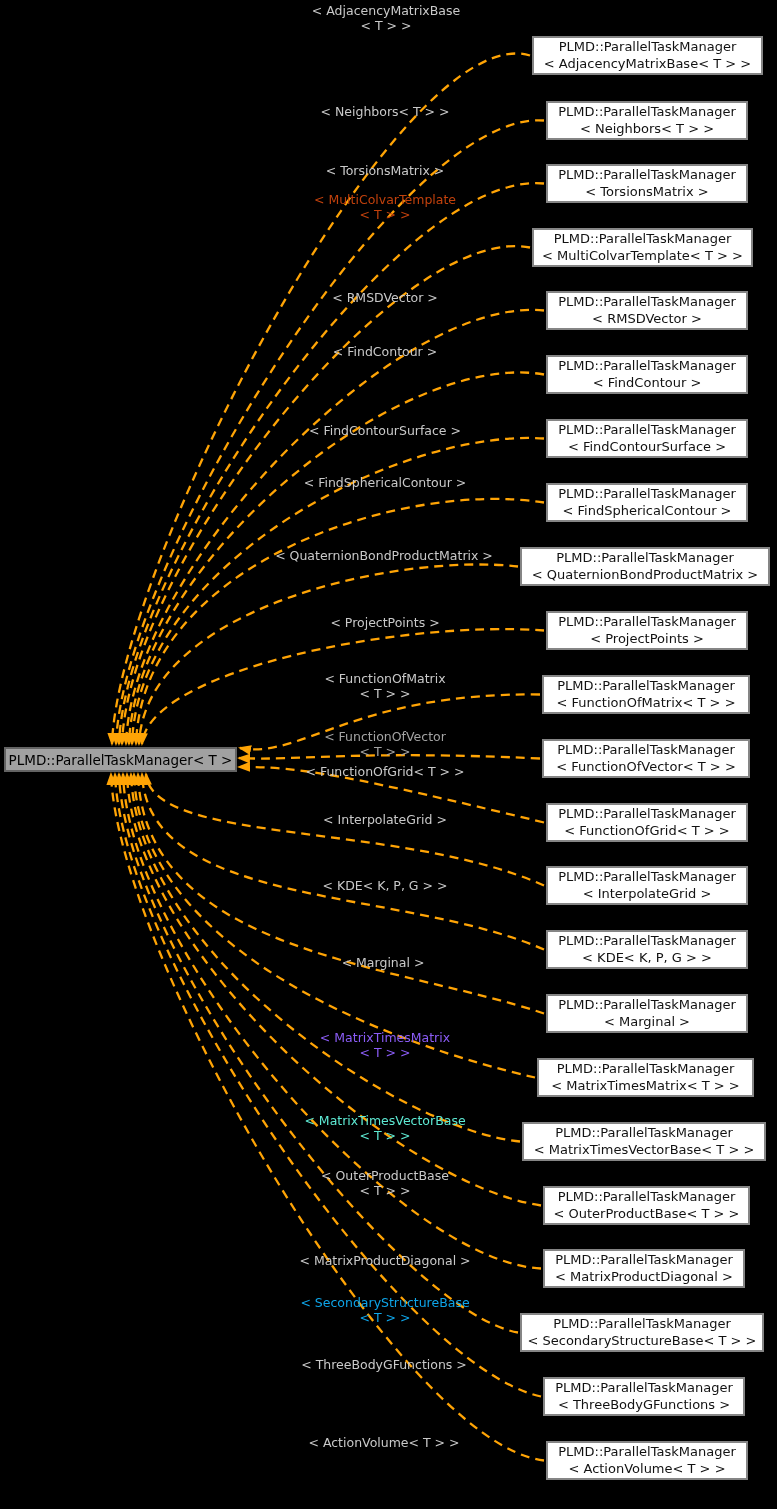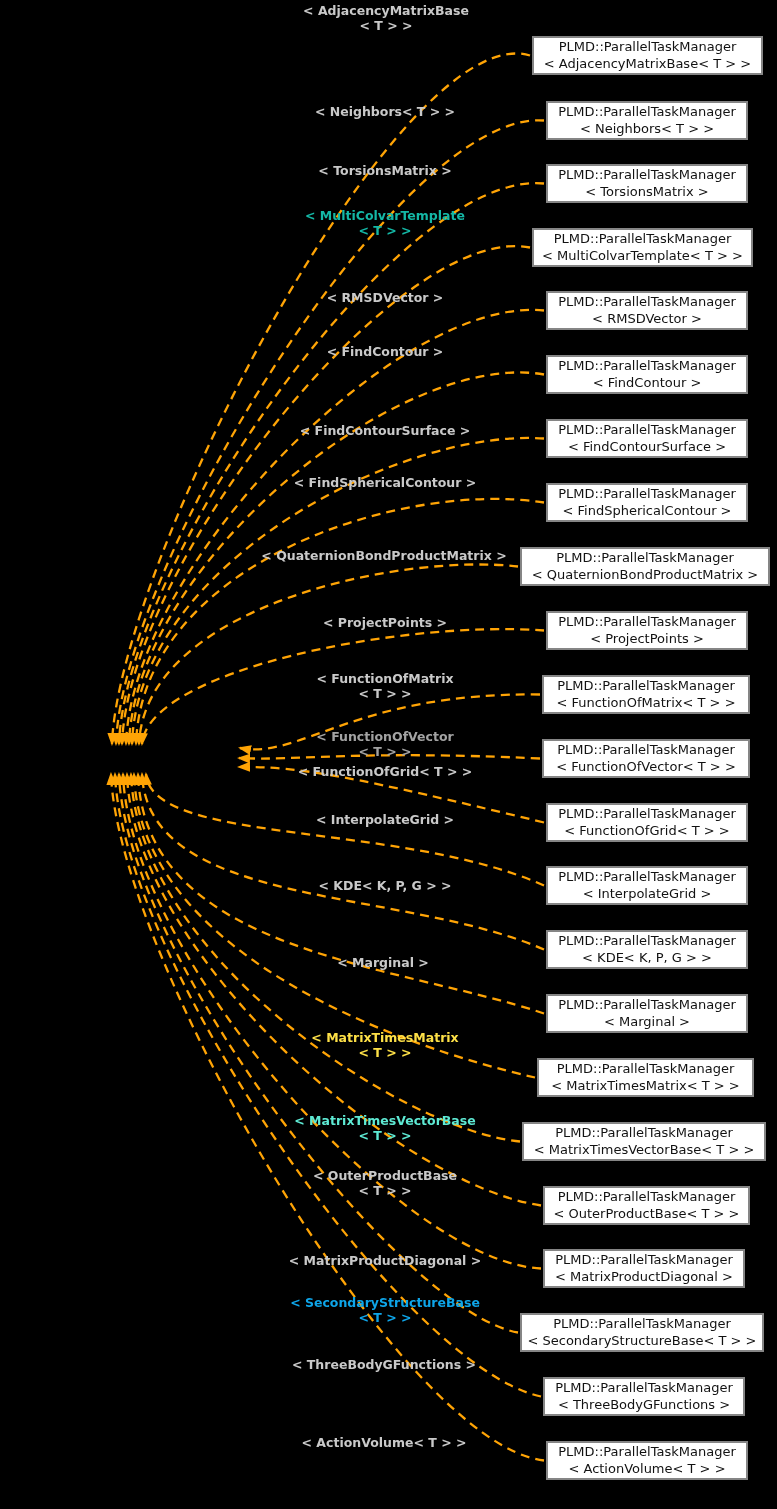--- a/index.html
+++ b/index.html
@@ -22,21 +22,21 @@
   }
   .root-node{
     position:absolute;box-sizing:border-box;
     background:#a1a1a1;border:2px solid #636363;
     color:#000;font-size:13.5px;
     display:flex;align-items:center;justify-content:center;
     text-align:center;white-space:nowrap;
   }
   .edge-label{
     position:absolute;transform:translate(-50%,-50%);
-    color:#c9c9c9;font-size:12.5px;font-weight:700;line-height:15px;
+    color:#c9c9c9;font-size:12.5px;font-weight:400;line-height:15px;
     text-align:center;white-space:nowrap;pointer-events:none;
   }
 </style>
 </head>
 <body>
 
 <div class="stage" id="stage" style="width: 777px; height: 1509px; background: rgb(0, 0, 0);">
   <svg id="edge-layer" width="777" height="1509" viewBox="0 0 777 1509">
     <defs>
       <marker id="arrowhead" markerUnits="userSpaceOnUse" markerWidth="13" markerHeight="11" refX="11" refY="5" orient="auto" viewBox="0 0 13 10">
@@ -63,20 +63,21 @@
         <path d="M535,1077.5 C400,1047 140,954 134,774" class="edge-path" stroke="#ffa405" marker-end="url(#arrowhead)"></path>
         <path d="M520,1141.5 C400,1130 137,954 131,774" class="edge-path" stroke="#ffa405" marker-end="url(#arrowhead)"></path>
         <path d="M541,1205.5 C400,1185 133,954 127,774" class="edge-path" stroke="#ffa405" marker-end="url(#arrowhead)"></path>
         <path d="M541,1268.5 C400,1262 129,954 123,774" class="edge-path" stroke="#ffa405" marker-end="url(#arrowhead)"></path>
         <path d="M518,1332.5 C400,1312 125,954 119,774" class="edge-path" stroke="#ffa405" marker-end="url(#arrowhead)"></path>
         <path d="M541,1396.5 C399,1366 121,954 115,774" class="edge-path" stroke="#ffa405" marker-end="url(#arrowhead)"></path>
         <path d="M544,1460.5 C399,1444 117,954 111,774" class="edge-path" stroke="#ffa405" marker-end="url(#arrowhead)"></path>
       </g>
   </svg>
 
+  <div class="root-node" id="root-node" style="left: 4px; top: 747px; width: 233px; height: 25px; background: rgb(161, 161, 161); border-color: rgb(99, 99, 99);">PLMD::ParallelTaskManager&lt; T &gt;</div>
 
   <div id="nodes">
       <div class="node" style="left: 532px; top: 36px; width: 231px; height: 39px; background: rgb(255, 255, 255); border-color: rgb(133, 133, 133); color: rgb(18, 18, 18);">
         <div>PLMD::ParallelTaskManager</div>
         <div>&lt; AdjacencyMatrixBase&lt; T &gt; &gt;</div>
       </div>
       <div class="node" style="left: 546px; top: 101px; width: 202px; height: 39px; background: rgb(255, 255, 255); border-color: rgb(133, 133, 133); color: rgb(18, 18, 18);">
         <div>PLMD::ParallelTaskManager</div>
         <div>&lt; Neighbors&lt; T &gt; &gt;</div>
       </div>
@@ -169,21 +170,21 @@
       <div class="edge-label" style="left: 386px; top: 18px; color: rgb(201, 201, 201);">
         <div>&lt; AdjacencyMatrixBase</div>
         <div>&lt; T &gt; &gt;</div>
       </div>
       <div class="edge-label" style="left: 385px; top: 111px; color: rgb(201, 201, 201);">
         <div>&lt; Neighbors&lt; T &gt; &gt;</div>
       </div>
       <div class="edge-label" style="left: 385px; top: 170px; color: rgb(201, 201, 201);">
         <div>&lt; TorsionsMatrix &gt;</div>
       </div>
-      <div class="edge-label" style="left: 385px; top: 223px; color: #14b8a6;">
+      <div class="edge-label" style="left: 385px; top: 207px; color: #c2410c;">
         <div>&lt; MultiColvarTemplate</div>
         <div>&lt; T &gt; &gt;</div>
       </div>
       <div class="edge-label" style="left: 385px; top: 297px; color: rgb(201, 201, 201);">
         <div>&lt; RMSDVector &gt;</div>
       </div>
       <div class="edge-label" style="left: 385px; top: 351px; color: rgb(201, 201, 201);">
         <div>&lt; FindContour &gt;</div>
       </div>
       <div class="edge-label" style="left: 385px; top: 430px; color: rgb(201, 201, 201);">
@@ -211,21 +212,21 @@
       </div>
       <div class="edge-label" style="left: 385px; top: 819px; color: rgb(201, 201, 201);">
         <div>&lt; InterpolateGrid &gt;</div>
       </div>
       <div class="edge-label" style="left: 385px; top: 885px; color: rgb(201, 201, 201);">
         <div>&lt; KDE&lt; K, P, G &gt; &gt;</div>
       </div>
       <div class="edge-label" style="left: 383px; top: 962px; color: rgb(201, 201, 201);">
         <div>&lt; Marginal &gt;</div>
       </div>
-      <div class="edge-label" style="left: 385px; top: 1045px; color: #fde047;">
+      <div class="edge-label" style="left: 385px; top: 1045px; color: #8b5cf6;">
         <div>&lt; MatrixTimesMatrix</div>
         <div>&lt; T &gt; &gt;</div>
       </div>
       <div class="edge-label" style="left: 385px; top: 1128px; color: #5eead4;">
         <div>&lt; MatrixTimesVectorBase</div>
         <div>&lt; T &gt; &gt;</div>
       </div>
       <div class="edge-label" style="left: 385px; top: 1183px; color: rgb(201, 201, 201);">
         <div>&lt; OuterProductBase</div>
         <div>&lt; T &gt; &gt;</div>

